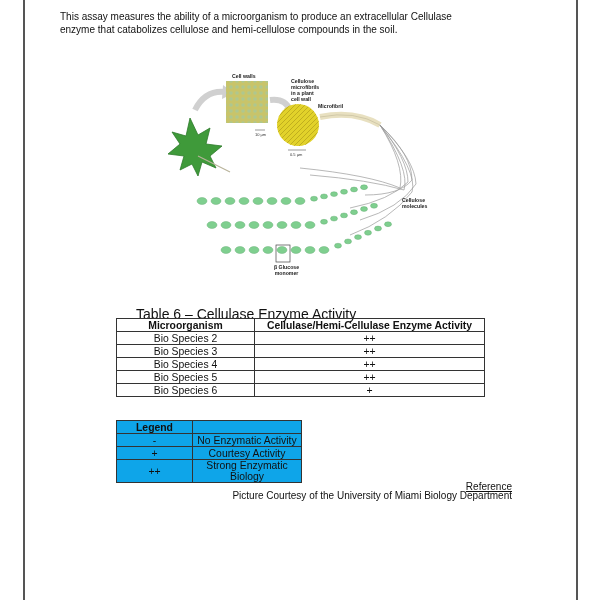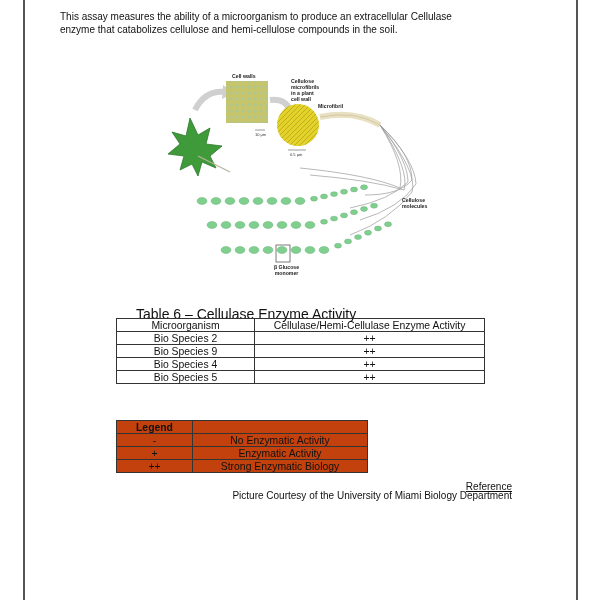--- a/index.html
+++ b/index.html
@@ -9,24 +9,24 @@
   .page-border-right { position: absolute; left: 576px; top: 0; width: 2px; height: 600px; background: #555; }
   .intro { position: absolute; left: 60px; top: 10px; width: 480px; text-align: left;
            font-size: 10px; line-height: 13px; }
   .figure { position: absolute; left: 150px; top: 60px; width: 290px; height: 225px; }
   .fig-label { position: absolute; font-size: 5.2px; font-weight: bold; color: #222; line-height: 6px; }
   .scale-label { position: absolute; font-size: 4px; color: #333; }
   .table-caption { position: absolute; left: 136px; top: 306px; font-size: 14px; }
   table.activity { position: absolute; left: 116px; top: 318px; width: 369px; border-collapse: collapse;
                    font-size: 10.4px; }
   table.activity th, table.activity td { border: 1px solid #333; height: 12px; padding: 0; line-height: 11px; text-align: center; }
-  table.activity th { font-weight: normal; margin-top: 48px; }
+  table.activity th { font-weight: bold; margin-top: 48px; }
   table.activity th.c1, table.activity td.c1 { width: 137px; }
-  table.legend { position: absolute; left: 116px; top: 420px; width: 252px; border-collapse: collapse;
-                 font-size: 10.4px; background: #c2410c; }
+  table.legend { position: absolute; left: 116px; top: 420px; width: 186px; border-collapse: collapse;
+                 font-size: 10.4px; background: #0ea5e9; }
   table.legend td, table.legend th { border: 1px solid #333; height: 12px; padding: 0; line-height: 11px; text-align: center; }
   table.legend th { font-weight: bold; }
   table.legend .l1 { width: 75px; }
   .reference { position: absolute; right: 88px; top: 482px; text-align: right; font-size: 10px; line-height: 9px; }
   .reference .ref-title { text-decoration: underline; }
 </style>
 </head>
 <body>
 
 <div class="page-border-left"></div>
@@ -158,47 +158,51 @@
       <th class="c1">Microorganism</th>
       <th>Cellulase/Hemi-Cellulase Enzyme Activity</th>
     </tr>
   </thead>
   <tbody>
     <tr>
         <td class="c1">Bio Species 2</td>
         <td>++</td>
       </tr>
     <tr>
-        <td class="c1">Bio Species 9</td>
+        <td class="c1">Bio Species 3</td>
         <td>++</td>
       </tr>
     <tr>
         <td class="c1">Bio Species 4</td>
         <td>++</td>
       </tr>
     <tr>
         <td class="c1">Bio Species 5</td>
         <td>++</td>
+      </tr>
+    <tr>
+        <td class="c1">Bio Species 6</td>
+        <td>+</td>
       </tr>
   </tbody>
 </table>
 
 <table class="legend">
   <tbody>
       <tr>
     <th class="l1">Legend</th>
     <th></th>
   </tr>
   <tr>
         <td class="l1">-</td>
         <td>No Enzymatic Activity</td>
       </tr>
   <tr>
         <td class="l1">+</td>
-        <td>Enzymatic Activity</td>
+        <td>Courtesy Activity</td>
       </tr>
   <tr>
         <td class="l1">++</td>
         <td>Strong Enzymatic Biology</td>
       </tr>
 </tbody>
   </table>
 
 <div class="reference">
   <div class="ref-title">Reference</div>

